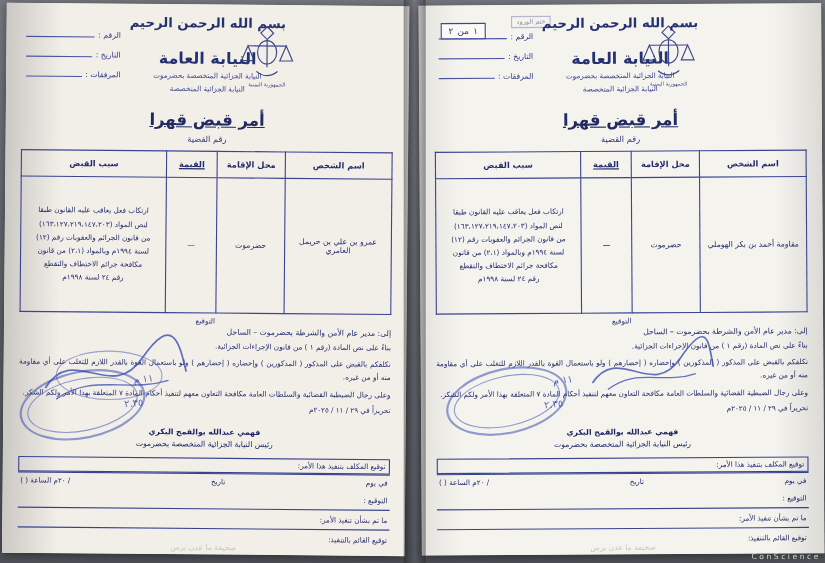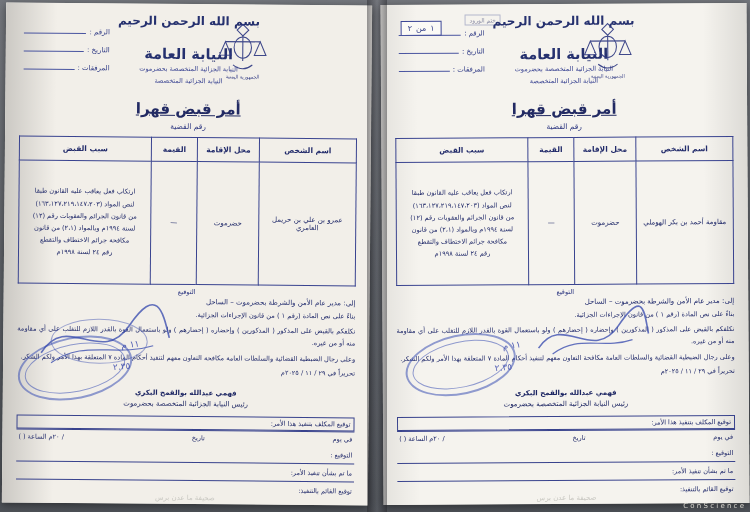--- a/index.html
+++ b/index.html
@@ -185,21 +185,21 @@
   td.reason {
     height: 116px;
     line-height: 1.85;
     font-size: 6.6px;
     padding: 4px 4px;
     text-align: center;
   }
   td.reason div { white-space: nowrap; }
   .c-name  { width: 29%; }
   .c-place { width: 18%; }
-  .c-amount{ width: 13%; }
+  .c-amount{ width: 13%; text-decoration: underline; }
   .c-reason{ width: 40%; }
 
   
   .tawqee {
     text-align: center;
     font-size: 6.5px;
     color: #2c3680;
     margin: 3px 0 2px 0;
   }
   .addr-line {

